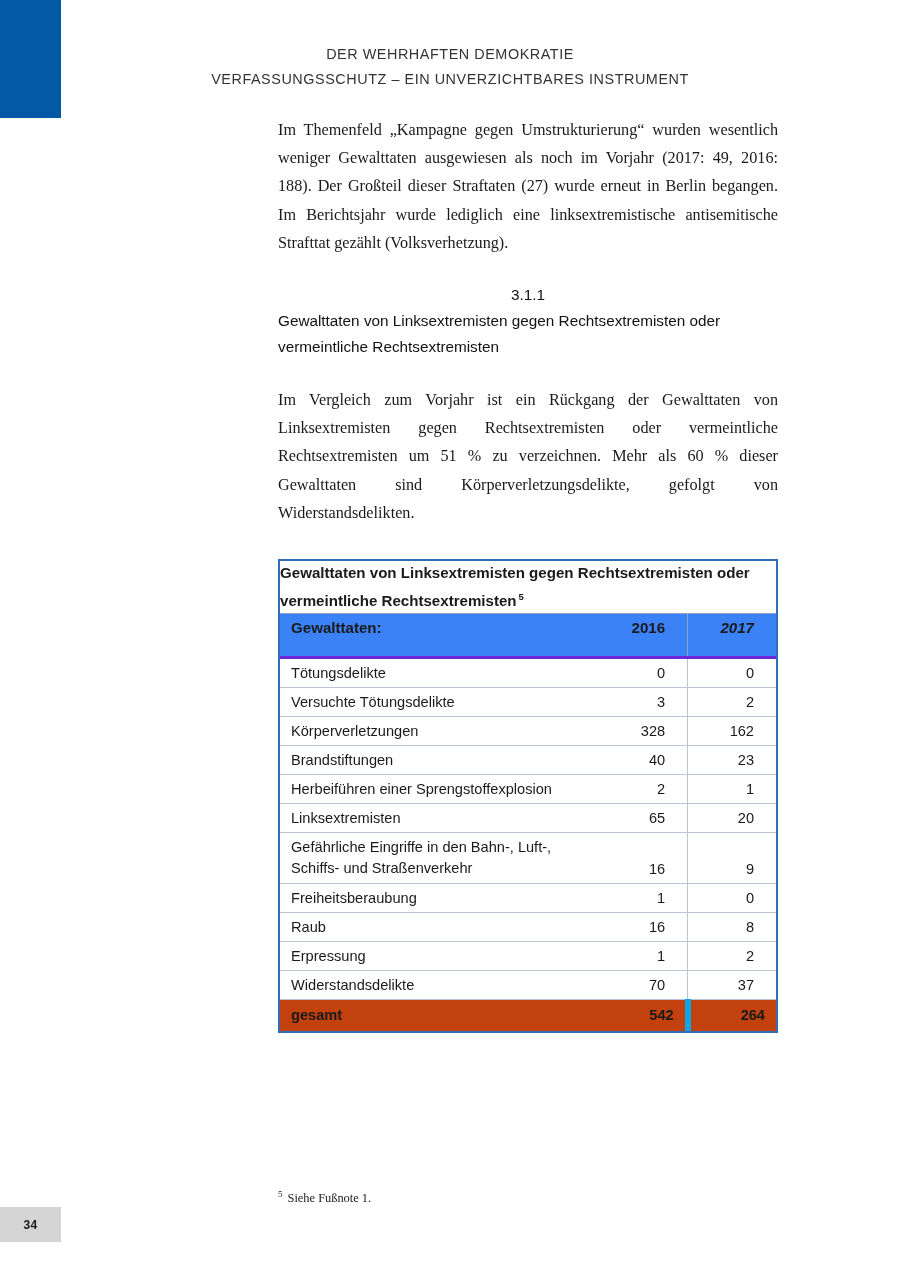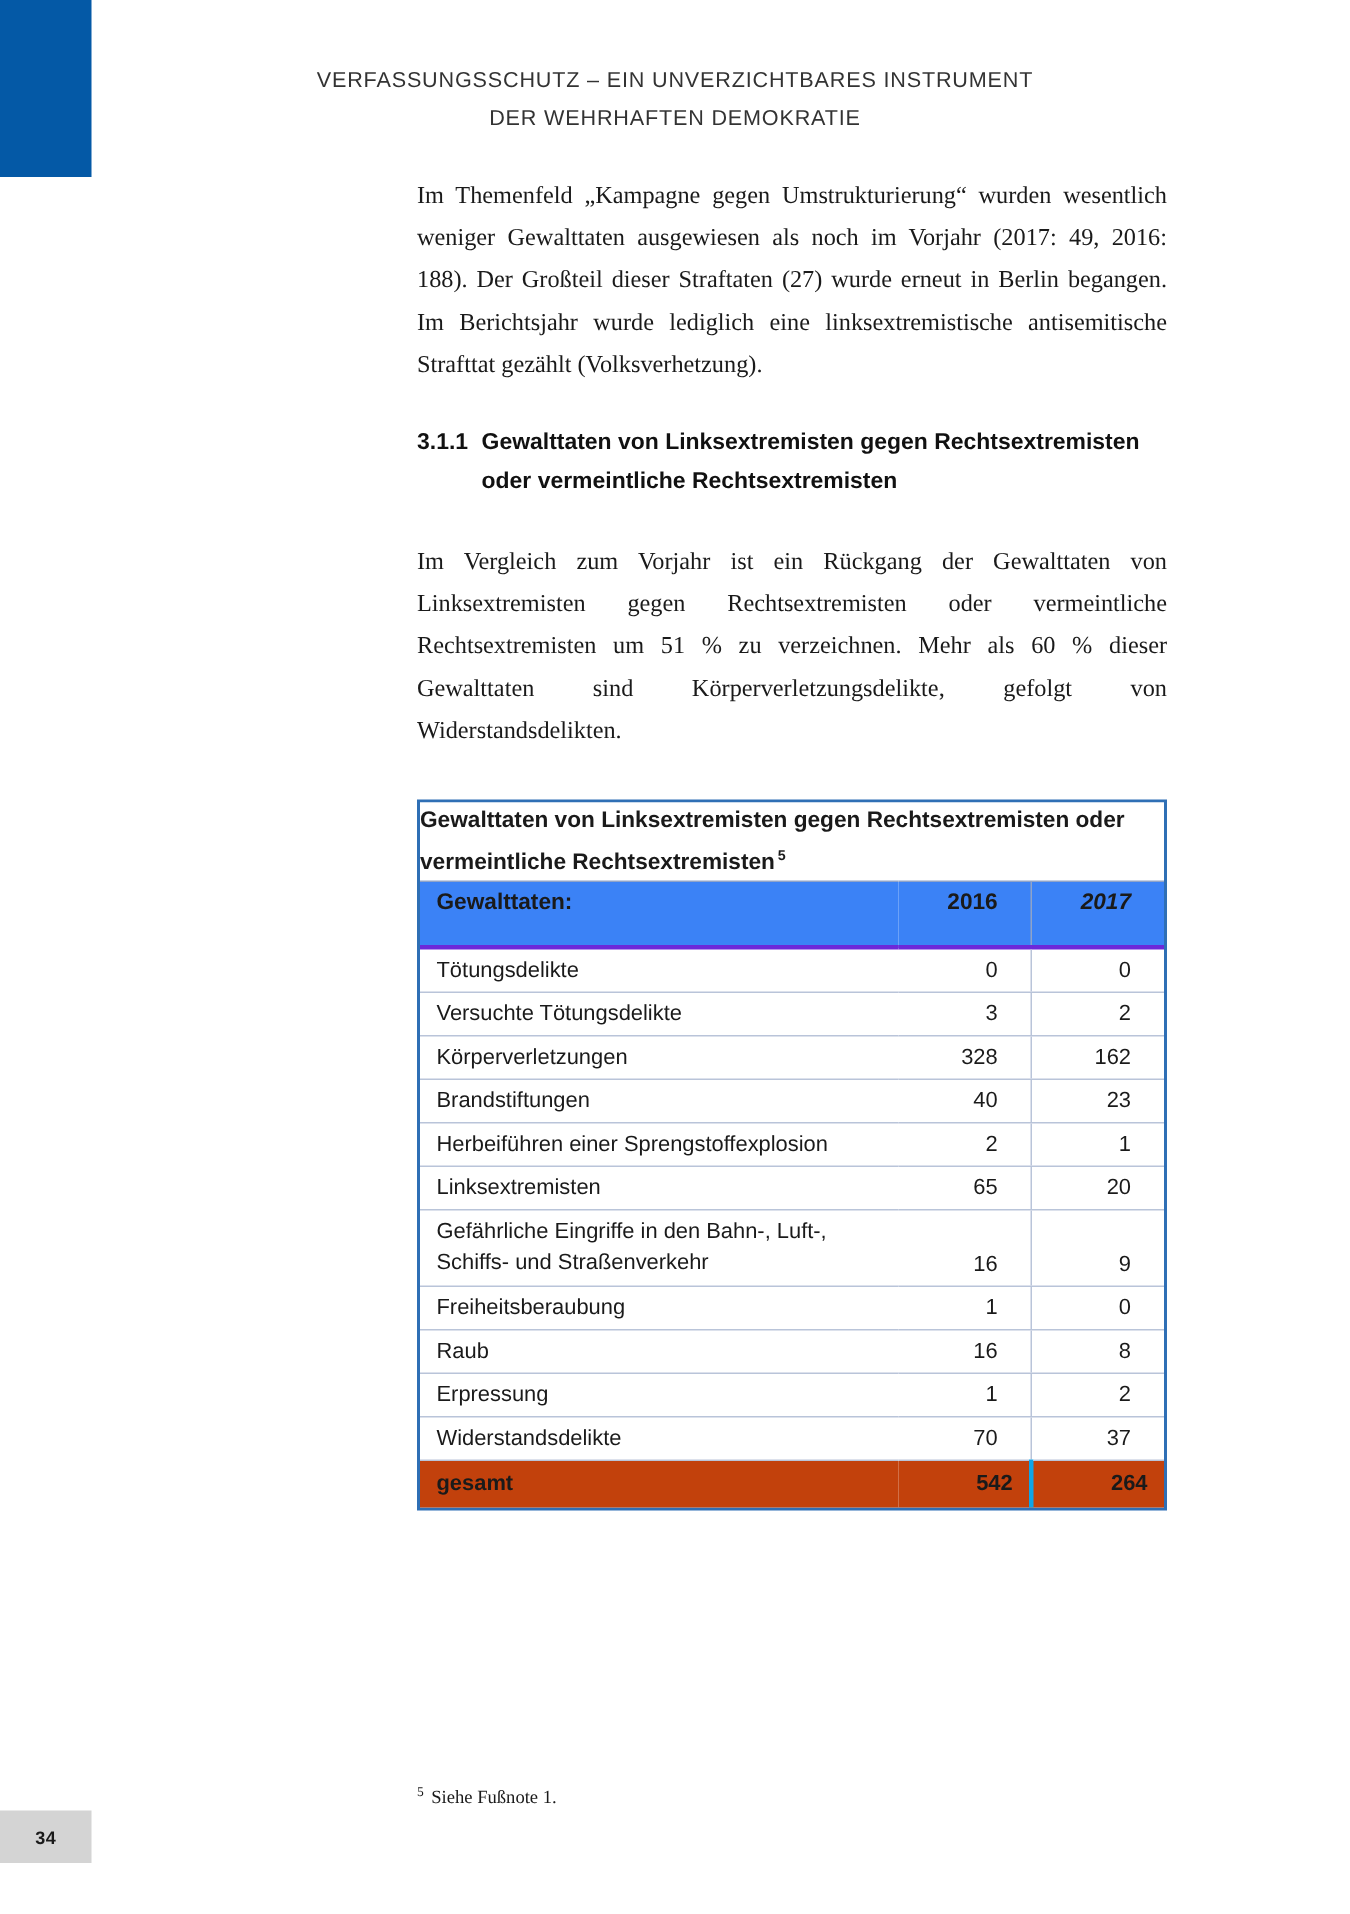--- a/index.html
+++ b/index.html
@@ -84,27 +84,28 @@
     -webkit-hyphens: none;
     hyphens: none;
   }
   p.body-par + .section-heading {
     margin-top: 25px;
   }
 
   
   .section-heading {
     font-family: "Liberation Sans", sans-serif;
-    font-weight: bold;
+    font-weight: normal;
     font-size: 15.3px;
     line-height: 26px;
     color: #111111;
     display: flex;
-    align-items: flex-start;
+    align-items: center;
     column-gap: 9px;
+    flex-direction: column;
   }
   .section-heading .sh-number {
     flex: 0 0 auto;
     white-space: nowrap;
   }
   .section-heading .sh-text {
     flex: 1 1 auto;
   }
   .section-heading + p.body-par {
     margin-top: 26px;
@@ -171,21 +172,21 @@
 
   tr.total-row td {
     background: #c2410c;
     font-weight: bold;
     padding: 5px 11px 6px 11px;
     border-top: 1px solid #8fa3c8;
     line-height: 20px;
   }
   tr.total-row td.col-label { text-align: left; }
   tr.total-row td.col-num   { text-align: right; }
-  tr.total-row td.col-divider { border-left: 3px solid #0ea5e9; }
+  tr.total-row td.col-divider { border-left: 6px solid #0ea5e9; }
 
   .col-w-label { width: 400px; }
   .col-w-num   { width: 99px; }
 
   
   .footnote {
     position: absolute;
     left: 278px;
     top: 1186px;
     width: 500px;
@@ -199,22 +200,22 @@
     vertical-align: super;
     margin-right: 5px;
   }
 </style>
 </head>
 <body>
 
 <div class="corner-block-top"></div>
 
 <div class="running-head">
+  <span class="rh-line rh-line-2">DER WEHRHAFTEN DEMOKRATIE</span>
   <span class="rh-line rh-line-1">VERFASSUNGSSCHUTZ – EIN UNVERZICHTBARES INSTRUMENT</span>
-  <span class="rh-line rh-line-2">DER WEHRHAFTEN DEMOKRATIE</span>
 </div>
 
 <div class="content">
 
   <p class="body-par">Im Themenfeld „Kampagne gegen Umstrukturierung“ wurden wesentlich weniger Gewalttaten ausgewiesen als noch im Vorjahr (2017: 49, 2016: 188). Der Großteil dieser Straftaten (27) wurde erneut in Berlin begangen. Im Berichtsjahr wurde lediglich eine linksextremistische antisemitische Strafttat gezählt (Volksverhetzung).</p>
 
   <div class="section-heading">
     <span class="sh-number">3.1.1</span>
     <span class="sh-text">Gewalttaten von Linksextremisten gegen Rechtsextremisten oder vermeintliche Rechtsextremisten</span>
   </div>

